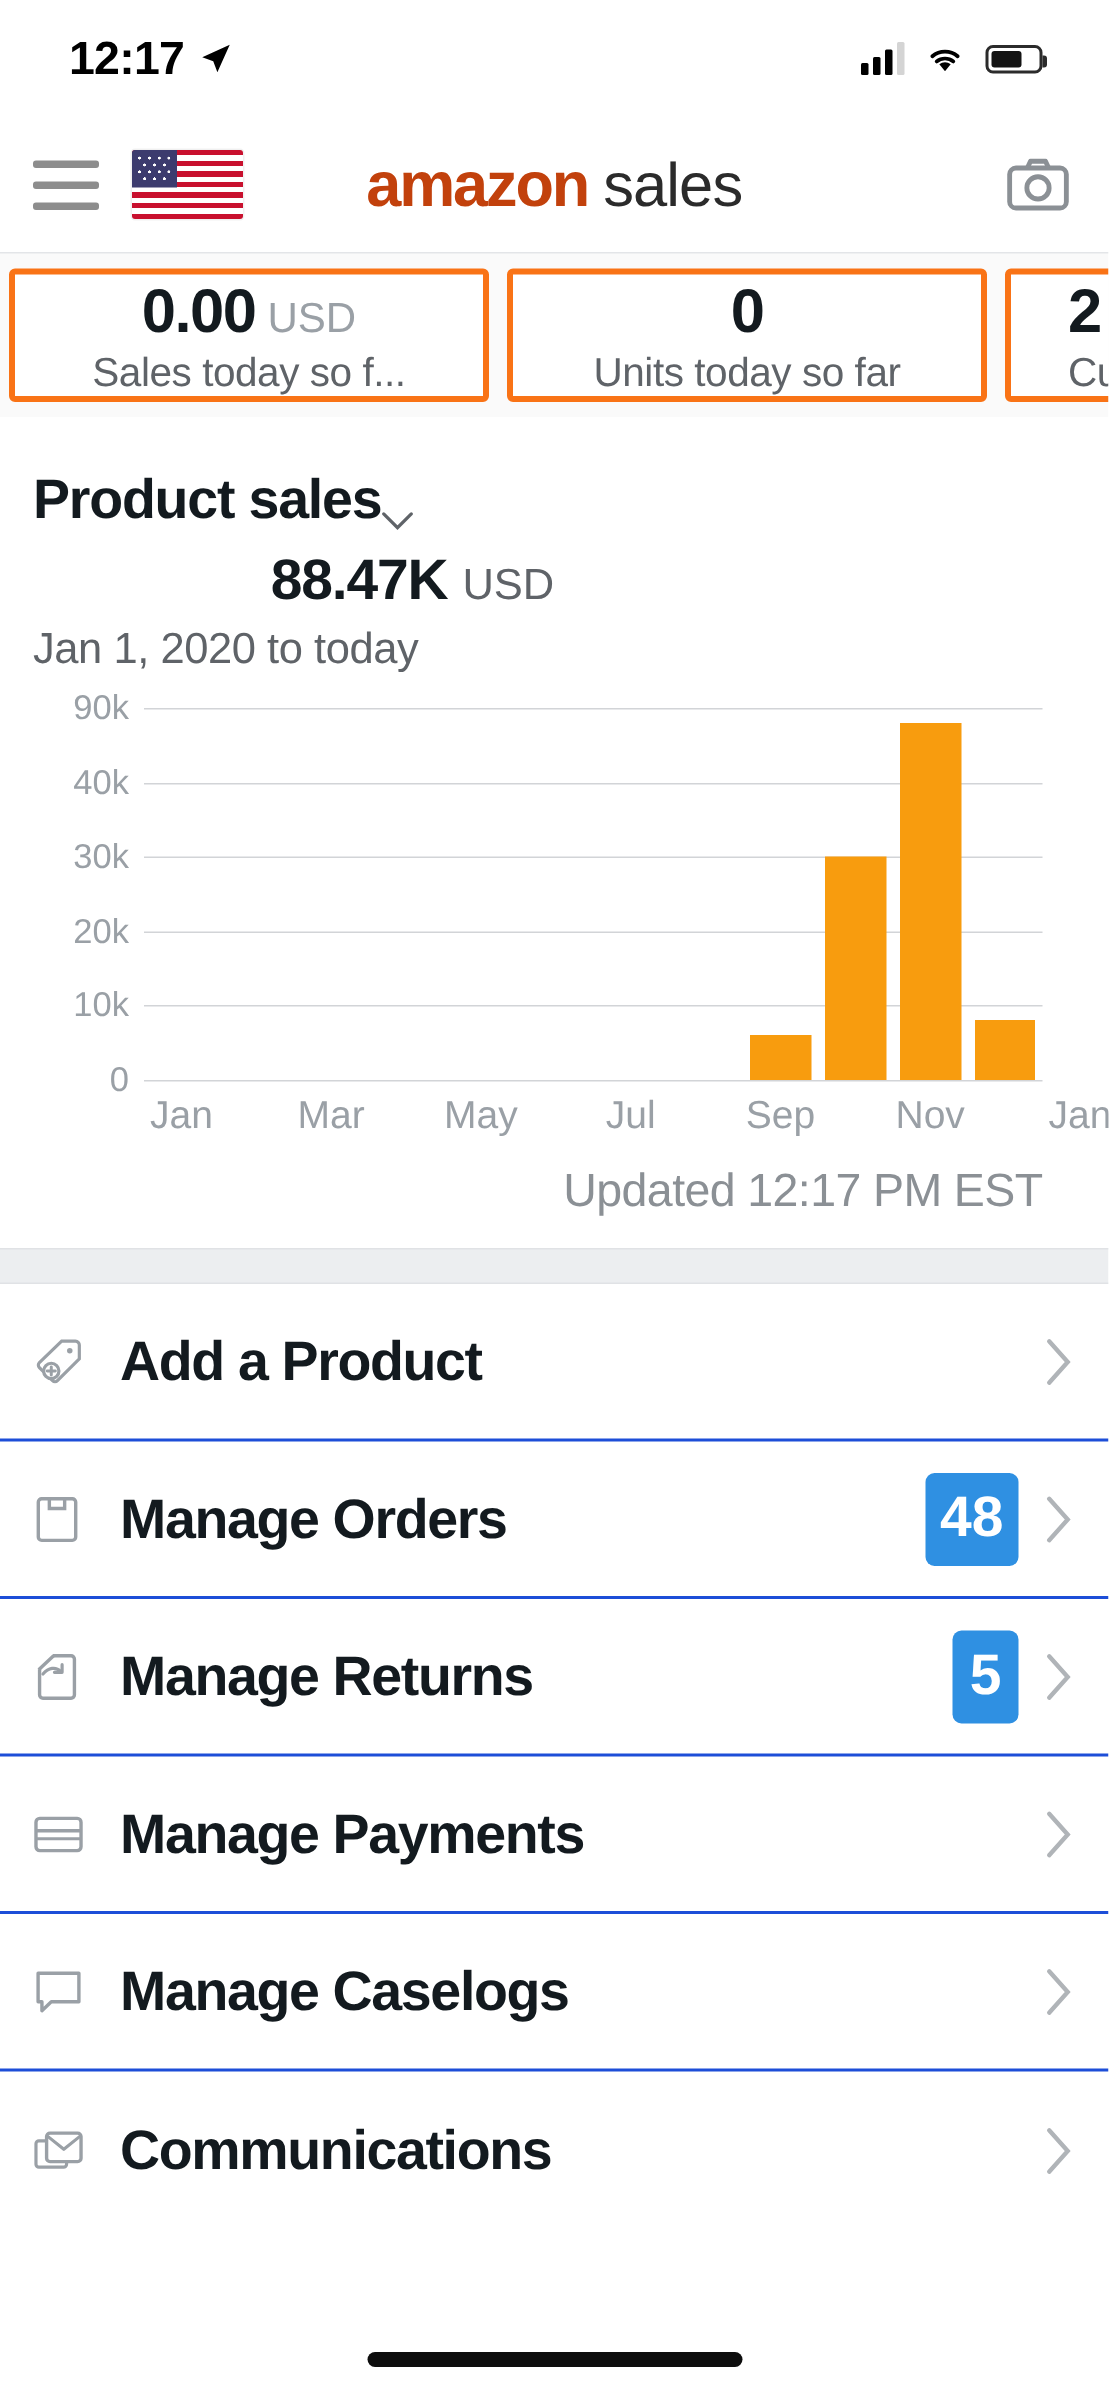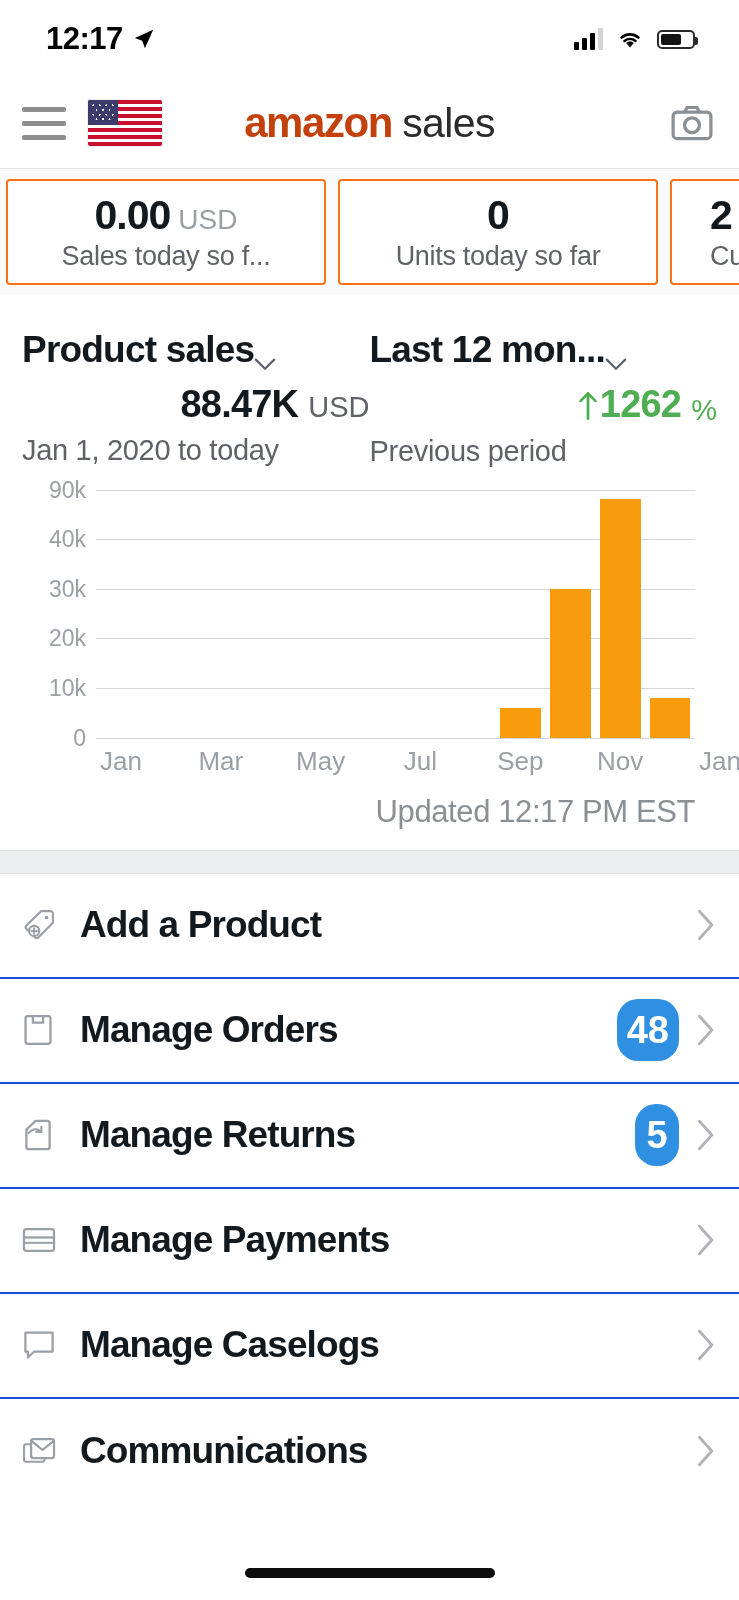--- a/index.html
+++ b/index.html
@@ -66,22 +66,22 @@
            display:flex; align-items:baseline; }
   .brand-amazon { font-size:42px; font-weight:bold; color:#c2410c; letter-spacing:-1.4px;
                   position:relative; }
   .brand-seller { font-size:41px; font-weight:normal; color:#2b2b2b; margin-left:10px;
                   letter-spacing:-0.6px; }
   .camera { margin-left:auto; width:42px; height:38px; }
 
   
   .stats-wrap { border-top:1px solid #e3e5e8; background:#fafafa; padding:10px 0 10px 6px;
                 display:flex; gap:12px; overflow:hidden; }
-  .stat-card { background:#fff; border:2px solid #f97316; border-radius:4px;
-               min-width:320px; height:106px; display:flex; flex-direction:column;
+  .stat-card { background:#fff; border:4px solid #f97316; border-radius:4px;
+               min-width:320px; height:89px; display:flex; flex-direction:column;
                align-items:center; justify-content:center; gap:2px; flex:0 0 auto; }
   .stat-card.partial { min-width:160px; align-items:flex-start; padding-left:38px; }
   .stat-val { font-size:41px; font-weight:bold; color:#131a1f; letter-spacing:-1px;
               display:flex; align-items:baseline; gap:8px; }
   .stat-cur { font-size:28px; font-weight:normal; color:#9aa0a6; letter-spacing:0; }
   .stat-lbl { font-size:27px; color:#5f6368; letter-spacing:-0.3px; }
 
   
   .panel { padding:18px 22px 0 22px; background:#fff; }
   .panel-head { display:flex; }
@@ -114,21 +114,21 @@
   
   .gap { height:24px; background:#eceef0; border-top:1px solid #e0e2e5;
          border-bottom:1px solid #e0e2e5; }
   .menu { background:#fff; }
   .mrow { height:105px; display:flex; align-items:center; padding:0 24px 0 22px;
           border-bottom:2px solid #1d4ed8; cursor:pointer; }
   .mrow:last-child { border-bottom:none; }
   .micon { width:58px; flex:0 0 auto; display:flex; align-items:center; }
   .mlabel { font-size:37px; font-weight:bold; color:#131a1f; letter-spacing:-0.9px; }
   .mspacer { flex:1; }
-  .badge { background:#2f90e2; color:#fff; border-radius:21px; min-width:56px; height:62px;
+  .badge { background:#2f90e2; color:#fff; border-radius:6px; min-width:56px; height:62px;
            display:flex; align-items:center; justify-content:center; font-size:38px;
            font-weight:bold; padding:0 10px; margin-right:18px; }
   .badge.narrow { min-width:44px; }
   .chev-rt { width:18px; height:32px; flex:0 0 auto; }
 
   
   .home-ind { position:absolute; bottom:22px; left:50%; transform:translateX(-50%);
               width:250px; height:10px; background:#0d0d0d; border-radius:6px; }
 </style>
 </head>
@@ -212,38 +212,20 @@
           <svg class="chev-dn" viewBox="0 0 20 12">
             <path d="M1.5 1.5 10 10 18.5 1.5" stroke="#5f6368" stroke-width="2" fill="none" stroke-linecap="round"></path>
           </svg>
         </div>
         <div class="big-row">
           <span class="big-num">88.47K</span>
           <span class="big-unit">USD</span>
         </div>
         <div class="sub">Jan 1, 2020 to today</div>
       </div>
-      <div class="pcol right">
-        <div class="sel-row">
-          <span class="sel-title">Last 12 mon...</span>
-          <svg class="chev-dn" viewBox="0 0 20 12">
-            <path d="M1.5 1.5 10 10 18.5 1.5" stroke="#5f6368" stroke-width="2" fill="none" stroke-linecap="round"></path>
-          </svg>
-        </div>
-        <div class="big-row">
-          <span class="big-num green">
-            <svg class="up-arrow" viewBox="0 0 14 22">
-              <path d="M7 21V3M7 2.5 1.6 8M7 2.5 12.4 8" stroke="#4fae52" stroke-width="2" fill="none" stroke-linecap="round"></path>
-            </svg>
-            <span>1262</span>
-          </span>
-          <span class="pct">%</span>
-        </div>
-        <div class="sub">Previous period</div>
-      </div>
     </div>
 
     <div class="chart">
       <div class="grid">
         <div class="gl" style="top:0%">
             <span class="ylab">90k</span>
           </div>
         <div class="gl" style="top:20%">
             <span class="ylab">40k</span>
           </div>

